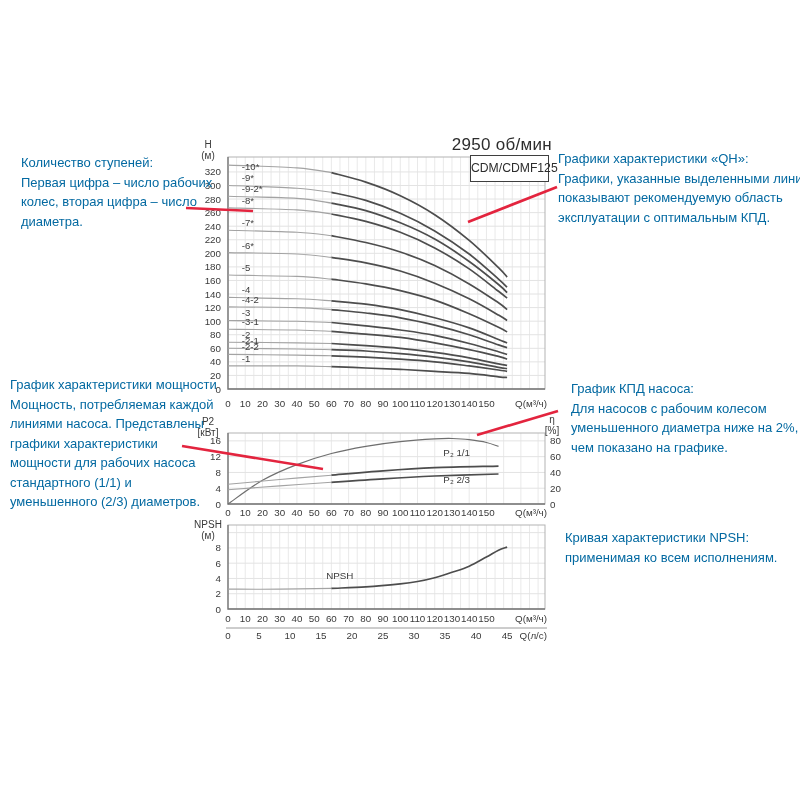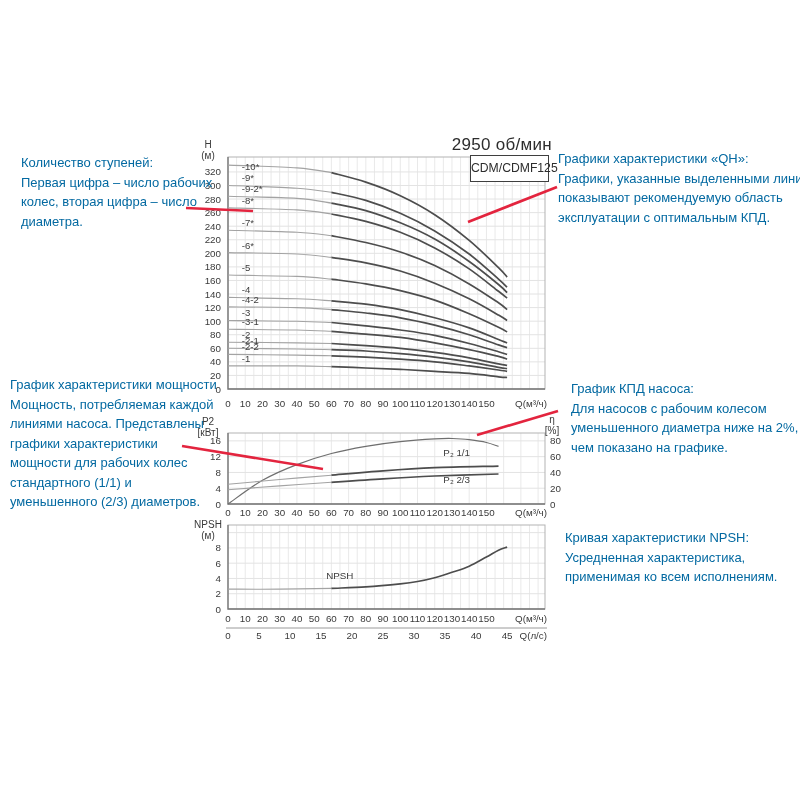--- a/index.html
+++ b/index.html
@@ -322,38 +322,37 @@
     <div>Первая цифра – число рабочих</div>
     <div>колес, вторая цифра – число</div>
     <div>диаметра.</div>
   </div>
 
   <div class="note" style="left:10px;top:375px">
     <div>График характеристики мощности</div>
     <div>Мощность, потребляемая каждой</div>
     <div>линиями насоса. Представлены</div>
     <div>графики характеристики</div>
-    <div>мощности для рабочих колес</div>
+    <div>мощности для рабочих насоса</div>
     <div>стандартного (1/1) и</div>
     <div>уменьшенного (2/3) диаметров.</div>
   </div>
 
   <div class="note" style="left:558px;top:149px">
     <div>Графики характеристики «QH»:</div>
     <div>Графики, указанные выделенными линиями,</div>
     <div>показывают рекомендуемую область</div>
     <div>эксплуатации с оптимальным КПД.</div>
   </div>
 
   <div class="note" style="left:571px;top:379px">
     <div>График КПД насоса:</div>
     <div>Для насосов с рабочим колесом</div>
     <div>уменьшенного диаметра ниже на 2%,</div>
     <div>чем показано на графике.</div>
   </div>
 
   <div class="note" style="left:565px;top:528px">
     <div>Кривая характеристики NPSH:</div>
-    <div>Усредненная характеристика,</div>
     <div>применимая ко всем исполнениям.</div>
   </div>
 
 </div>
 
 </body></html>

